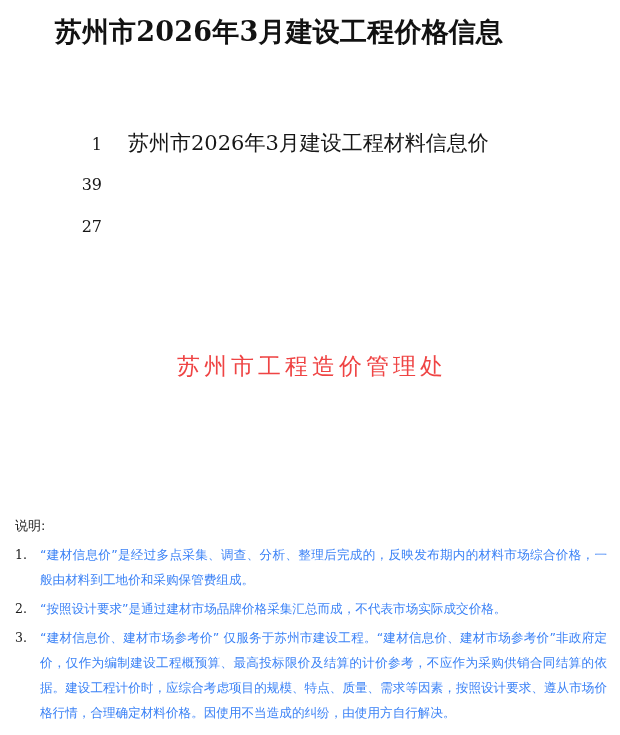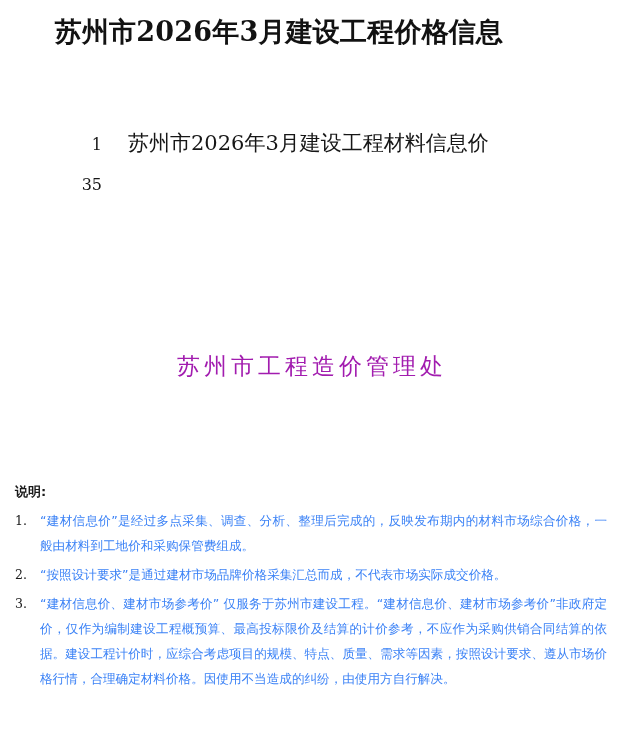--- a/index.html
+++ b/index.html
@@ -75,37 +75,38 @@
     position: absolute;
     top: 350px;
     left: 0;
     width: 620px;
     text-align: center;
     font-family: "DejaVu Serif", "Liberation Serif", serif;
     font-size: 23px;
     line-height: 32px;
     letter-spacing: 4px;
     text-indent: 4px;
-    color: #a21caf;
+    color: #ef4444;
     white-space: nowrap;
   }
 
   
   .notes {
     position: absolute;
     top: 480px;
     left: 15px;
     width: 592px;
   }
   .notes-label {
     font-family: "DejaVu Sans", "Liberation Sans", sans-serif;
-    font-weight: 700;
+    font-weight: 400;
     font-size: 13px;
     line-height: 24px;
     color: #1a1a1a;
+    margin-top: 34px;
   }
   .note-item {
     display: flex;
     align-items: flex-start;
     margin-top: 4px;
   }
   .note-num {
     flex: 0 0 auto;
     width: 25px;
     font-family: "DejaVu Serif", "Liberation Serif", serif;
@@ -132,24 +133,25 @@
   <div class="doc-title">苏州市2026年3月建设工程价格信息</div>
 
   <div class="toc">
 
     <div class="toc-row">
       <span class="toc-page">1</span>
       <span class="toc-title">苏州市2026年3月建设工程材料信息价</span>
     </div>
 
     <div class="toc-row">
-      <span class="toc-page">35</span>
+      <span class="toc-page">39</span>
     </div>
 
     <div class="toc-row">
+      <span class="toc-page">27</span>
     </div>
 
   </div>
 
   <div class="org">苏州市工程造价管理处</div>
 
   <div class="notes">
 
     <div class="notes-label">说明:</div>
 

